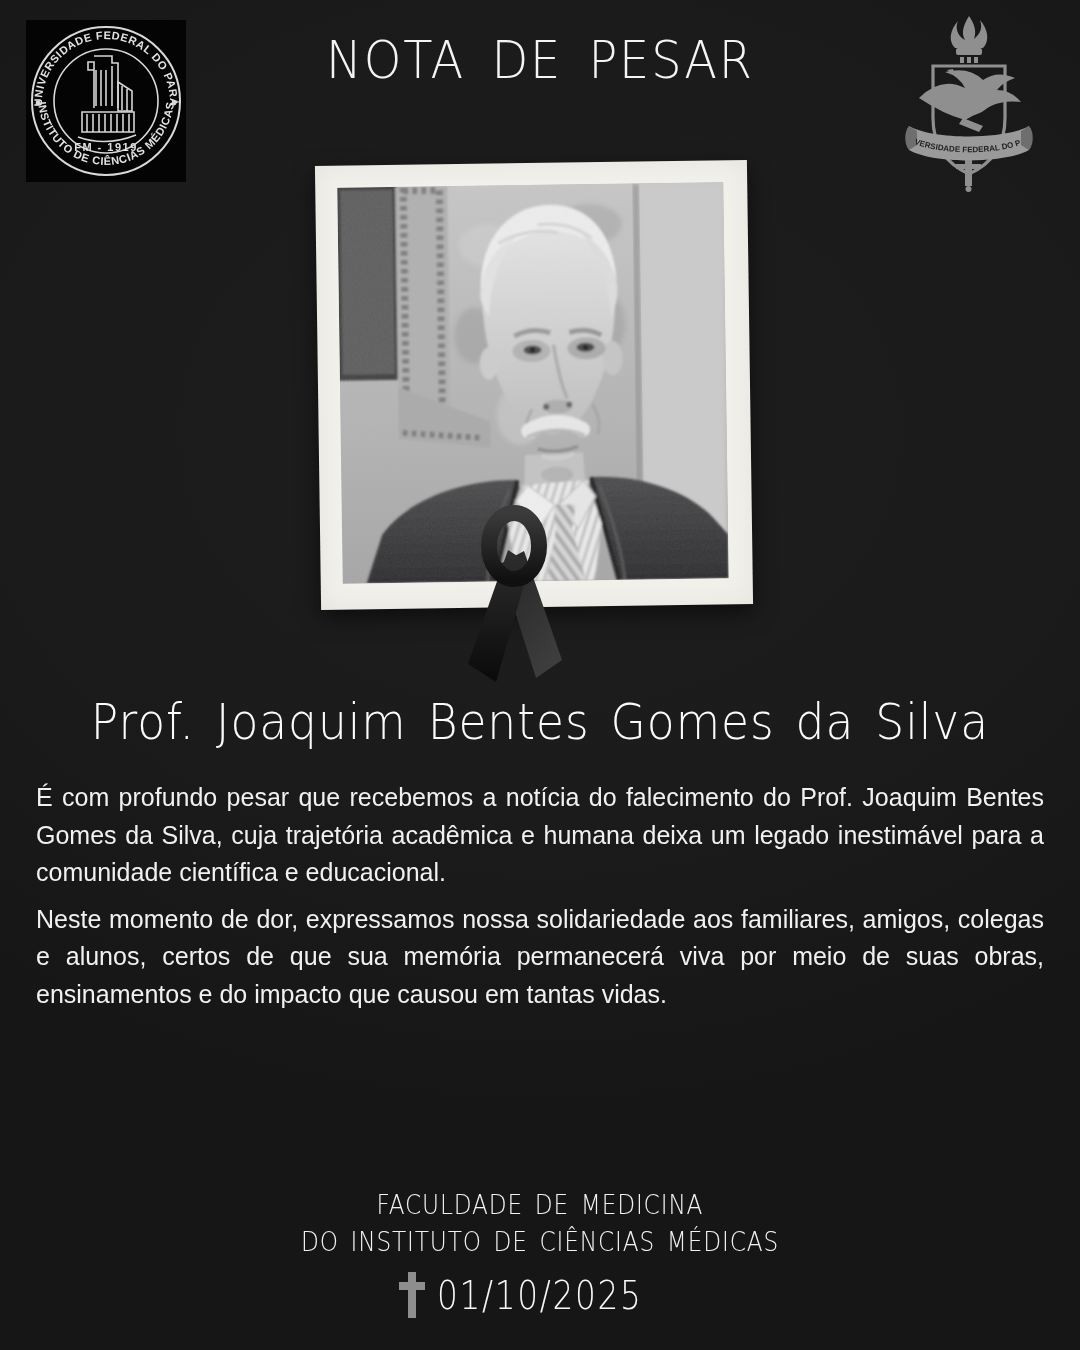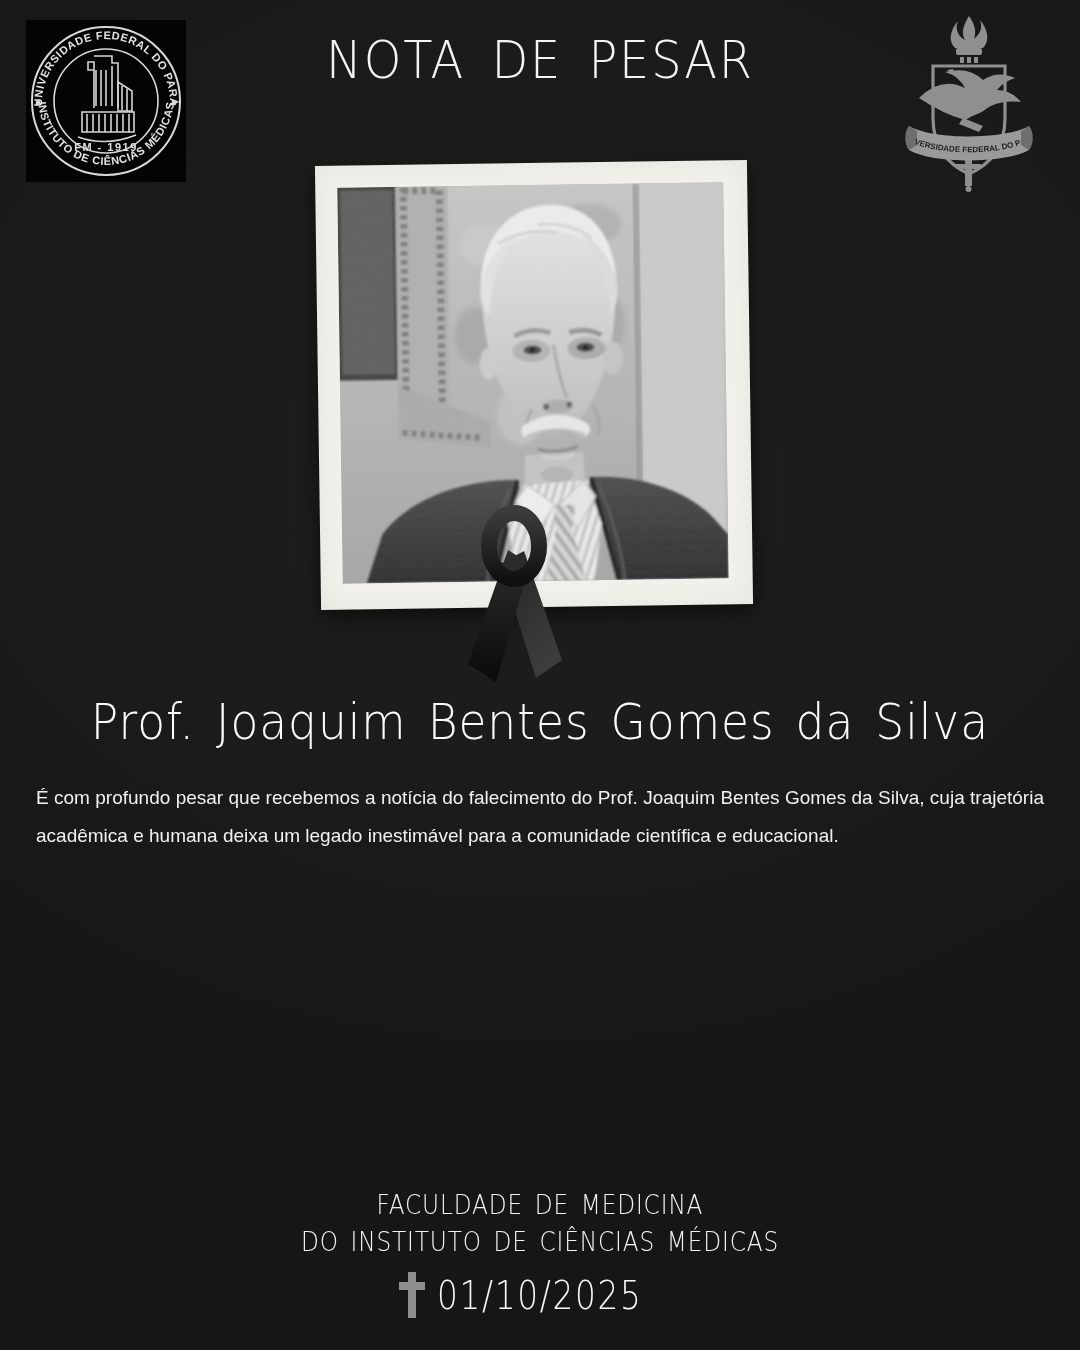--- a/index.html
+++ b/index.html
@@ -30,21 +30,21 @@
   .ribbon-box{left:450px;top:504px;width:130px;height:196px;}
   
   .person-name{
     left:0;right:0;top:694px;text-align:center;color:#fbfbfb;
     font-family:"DejaVu Sans","Liberation Sans",sans-serif;font-weight:200;
     font-size:49px;letter-spacing:1px;word-spacing:6px;
     transform:scaleX(0.93);transform-origin:50% 50%;
   }
   .body-text{
     left:36px;width:1008px;top:779px;color:#f1f1f1;
-    font-size:19px;line-height:37.5px;text-align:justify;
+    font-size:25px;line-height:37.5px;text-align:justify;
   }
   .body-text p{margin:0 0 9px 0;}
   
   .footer{
     left:0;right:0;top:1186px;text-align:center;color:#f2f2f2;
     font-family:"DejaVu Sans","Liberation Sans",sans-serif;font-weight:200;
     font-size:27px;line-height:37px;letter-spacing:1px;word-spacing:4px;
     transform:scaleX(0.86);transform-origin:50% 50%;
   }
   .dateline{
@@ -272,20 +272,21 @@
       <path d="M80,60 L58,46 L18,160 L46,178 Z" fill="url(#gTailB)"></path>
 
       <ellipse cx="64" cy="42" rx="25" ry="33" fill="none" stroke="url(#gLoop)" stroke-width="16"></ellipse>
     </svg>
   </div>
 
   <div class="abs person-name">Prof. Joaquim Bentes Gomes da Silva</div>
 
   <div class="abs body-text">
     <p>É com profundo pesar que recebemos a notícia do falecimento do Prof. Joaquim Bentes Gomes da Silva, cuja trajetória acadêmica e humana deixa um legado inestimável para a comunidade científica e educacional.</p>
+    <p>Neste momento de dor, expressamos nossa solidariedade aos familiares, amigos, colegas e alunos, certos de que sua memória permanecerá viva por meio de suas obras, ensinamentos e do impacto que causou em tantas vidas.</p>
   </div>
 
   <div class="abs footer">
     <div>FACULDADE DE MEDICINA</div>
     <div>DO INSTITUTO DE CIÊNCIAS MÉDICAS</div>
   </div>
 
   <div class="abs dateline">
     <span class="cross"></span>
     <span class="date-text">01/10/2025</span>

